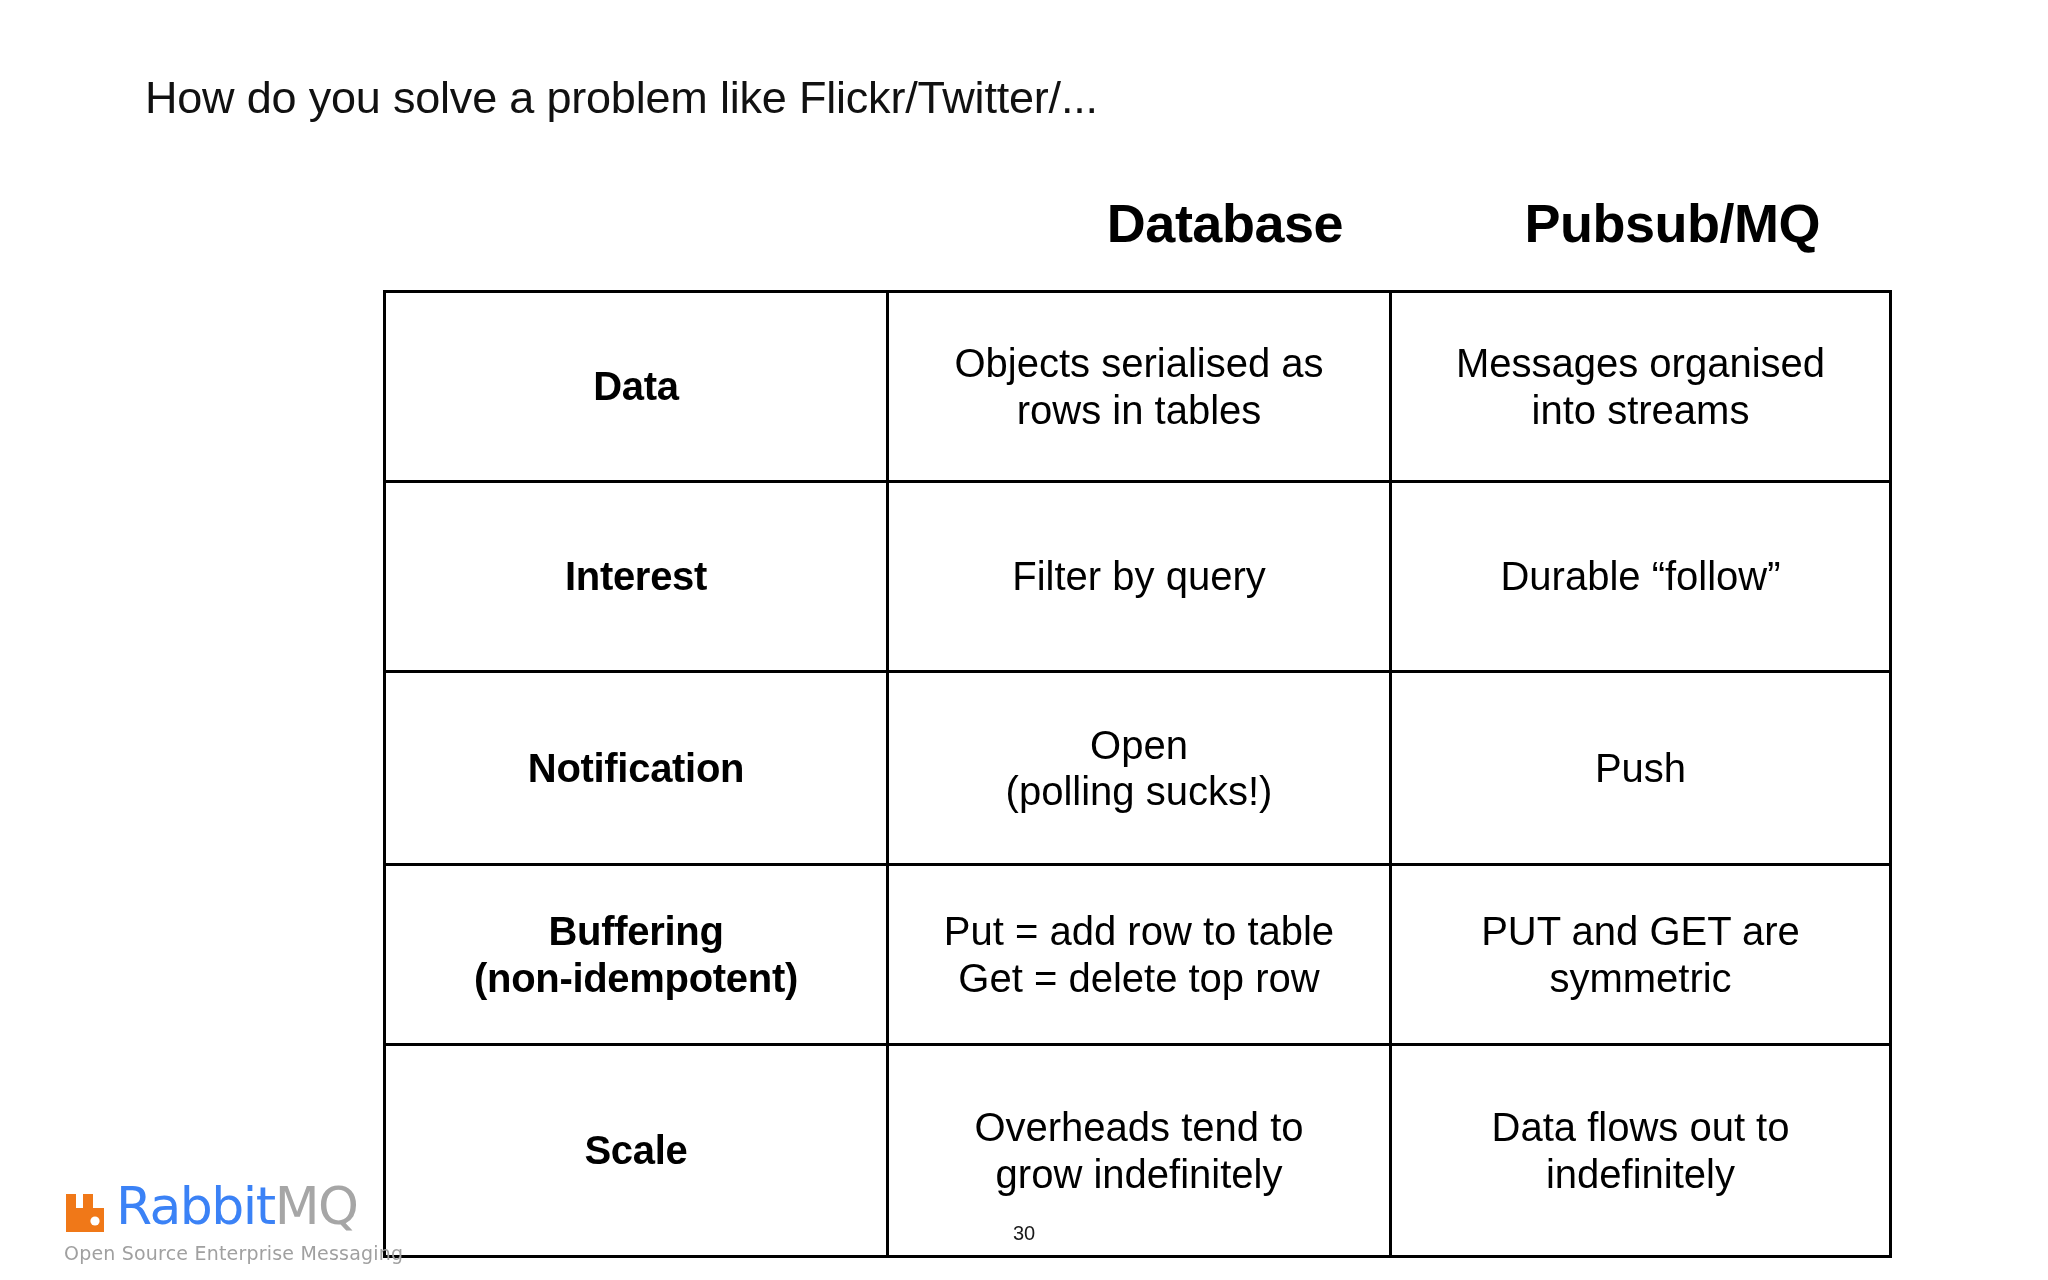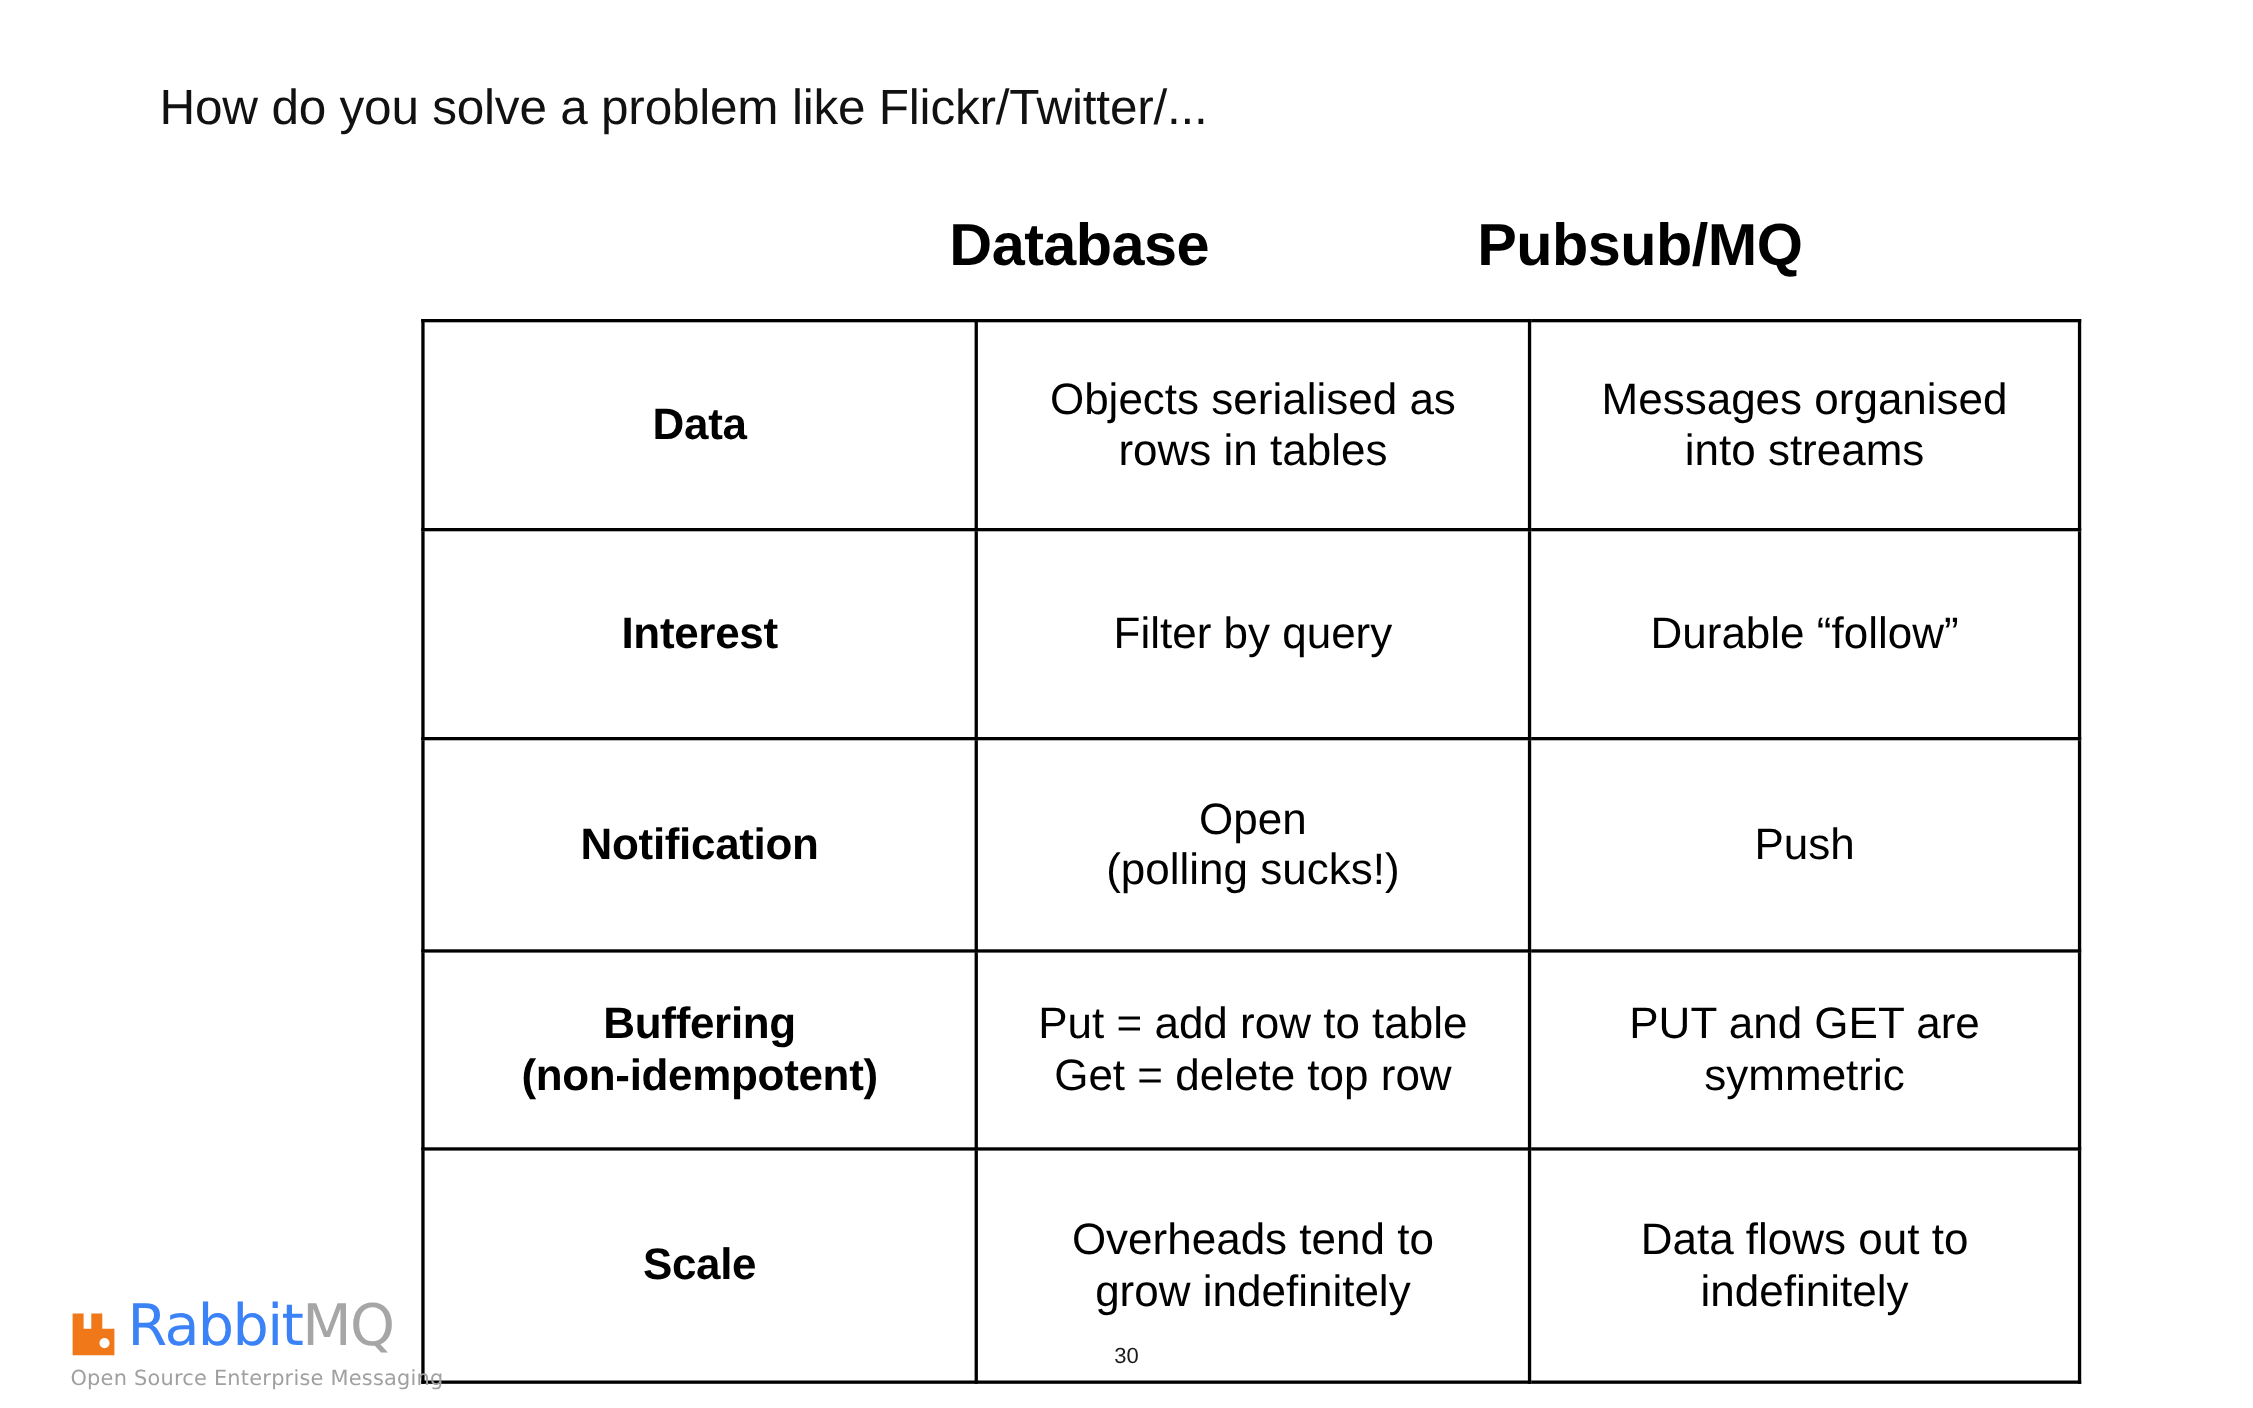--- a/index.html
+++ b/index.html
@@ -36,21 +36,21 @@
     left: 383px;
     top: 178px;
     width: 1437px;
     height: 90px;
     display: flex;
     align-items: center;
   }
   .colhead-spacer { width: 480px; flex: none; }
   .colhead {
     flex: none;
-    text-align: left;
+    text-align: right;
     font-family: "Liberation Sans", sans-serif;
     font-weight: 700;
     font-size: 54px;
     letter-spacing: -0.5px;
     color: #000000;
     line-height: 1;
   }
   #colhead-database { width: 480px; }
   #colhead-pubsub   { width: 477px; }
 

